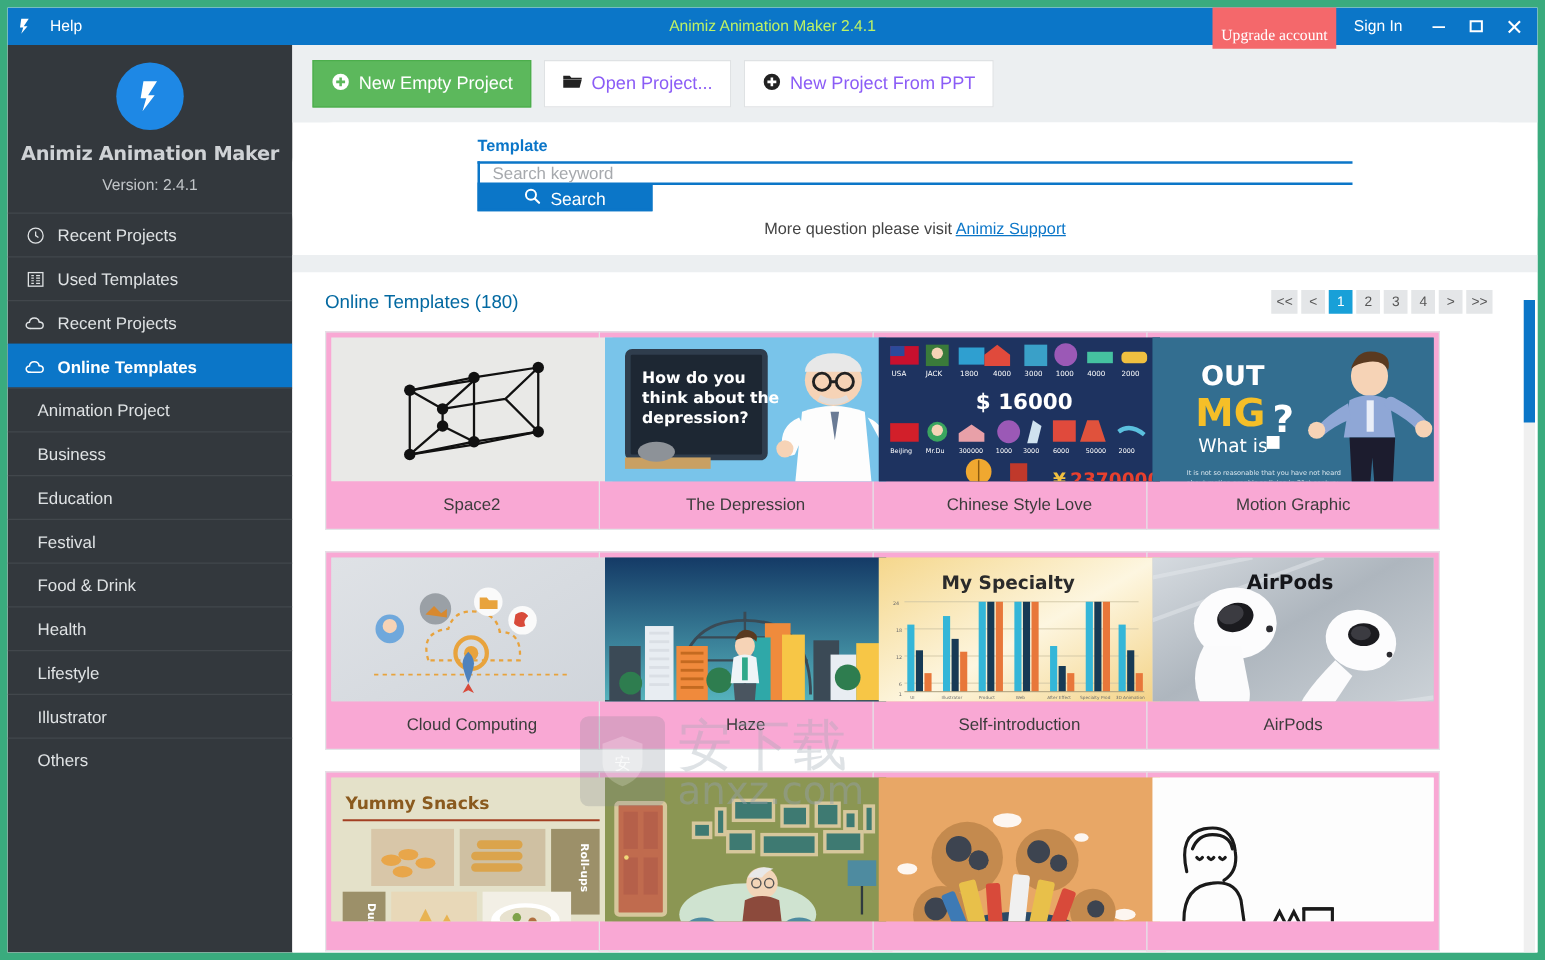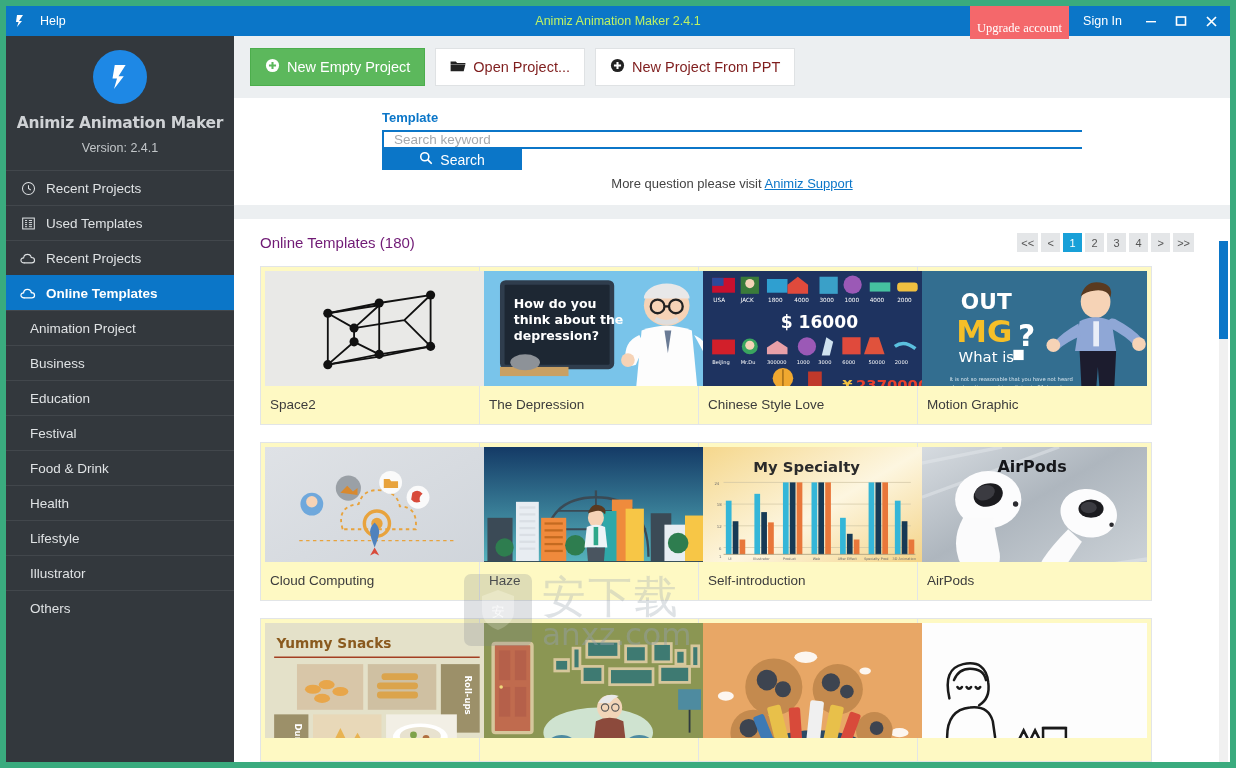--- a/index.html
+++ b/index.html
@@ -115,21 +115,21 @@
 
   .toolbar {
     background: #eceff1; padding: 12px 16px;
     display: flex; gap: 10px; align-items: center;
     flex: 0 0 auto;
   }
   .tb-button {
     display: flex; align-items: center; gap: 7px;
     height: 38px; padding: 0 14px;
     font-size: 14.5px; font-family: inherit;
-    background: #fff; border: 1px solid #dfe2e4; color: #7f1d1d;
+    background: #fff; border: 1px solid #dfe2e4; color: #8b5cf6;
     cursor: pointer;
   }
   .tb-button.primary {
     background: #5cb85c; border-color: #4cae4c; color: #fff;
   }
 
   .search-panel {
     background: #fff; padding: 10px 0 14px;
     flex: 0 0 auto;
     border-radius: 32px;
@@ -160,38 +160,38 @@
 
   .content-area {
     flex: 1; position: relative; overflow: hidden; background: #fff;
   }
   .content-inner { padding: 14px 22px 0 26px; }
 
   .tpl-head {
     display: flex; align-items: center; margin-bottom: 14px;
     padding-right: 14px;
   }
-  .tpl-title { font-size: 15px; color: #701a75; }
+  .tpl-title { font-size: 15px; color: #0369a1; }
   .pager { margin-left: auto; display: flex; gap: 3px; }
   .pg {
     min-width: 19px; height: 19px; padding: 0 4px;
     background: #e4e6e8; color: #555; font-size: 11px;
     display: flex; align-items: center; justify-content: center;
     cursor: pointer; border: none; font-family: inherit;
   }
   .pg.active { background: #18a0d8; color: #fff; }
 
   .grid {
     display: grid;
     grid-template-columns: repeat(4, 205px);
     gap: 17px 14px;
   }
   .card {
-    width: 235px; background: #fef9c3; border: 1px solid #e2e5e7;
-    cursor: pointer; overflow: hidden;
+    width: 235px; background: #f9a8d4; border: 1px solid #e2e5e7;
+    cursor: pointer; overflow: hidden; text-align: center;
   }
   .thumb {
     height: 115px; margin: 4px 4px 0; overflow: hidden;
     position: relative; background: #eaeaea;
   }
   .card-label {
     font-size: 13.5px; color: #3c3c3c; padding: 11px 9px 12px;
     white-space: nowrap; overflow: hidden; text-overflow: ellipsis;
   }
 

